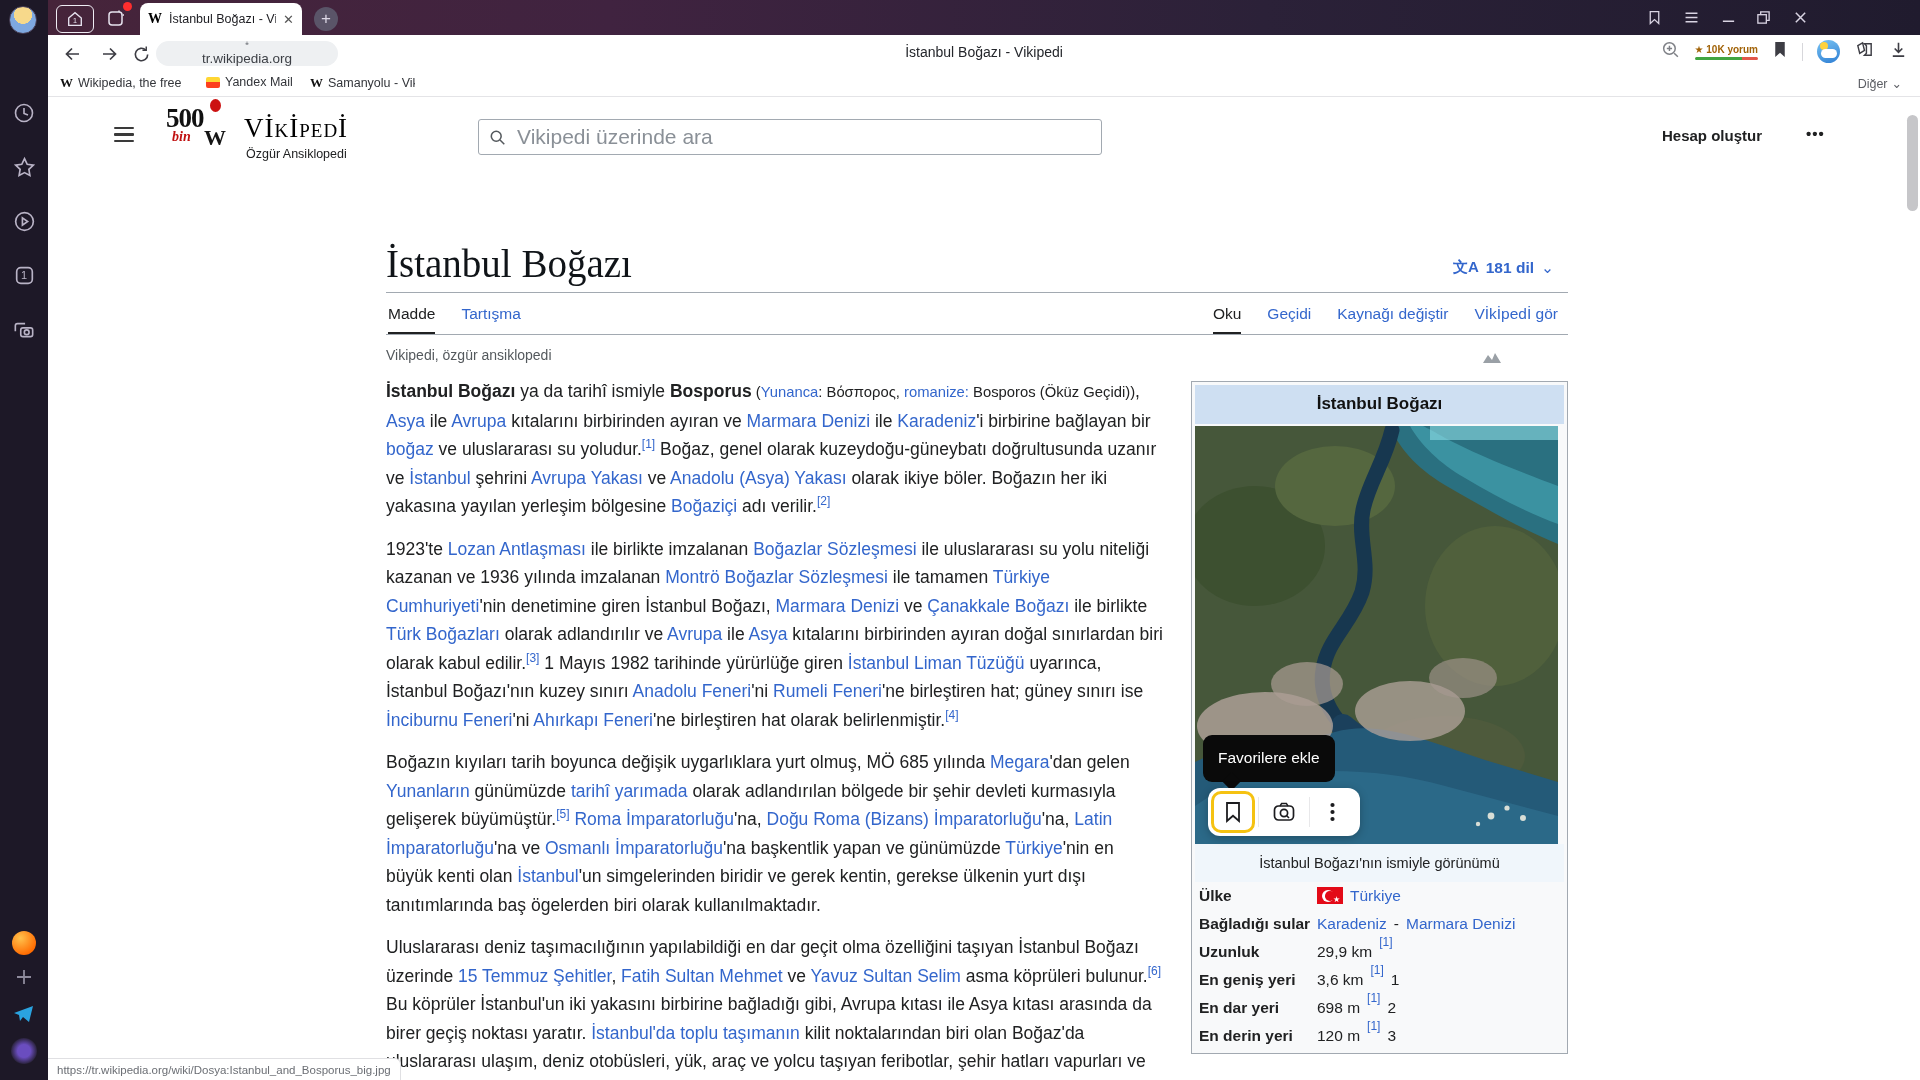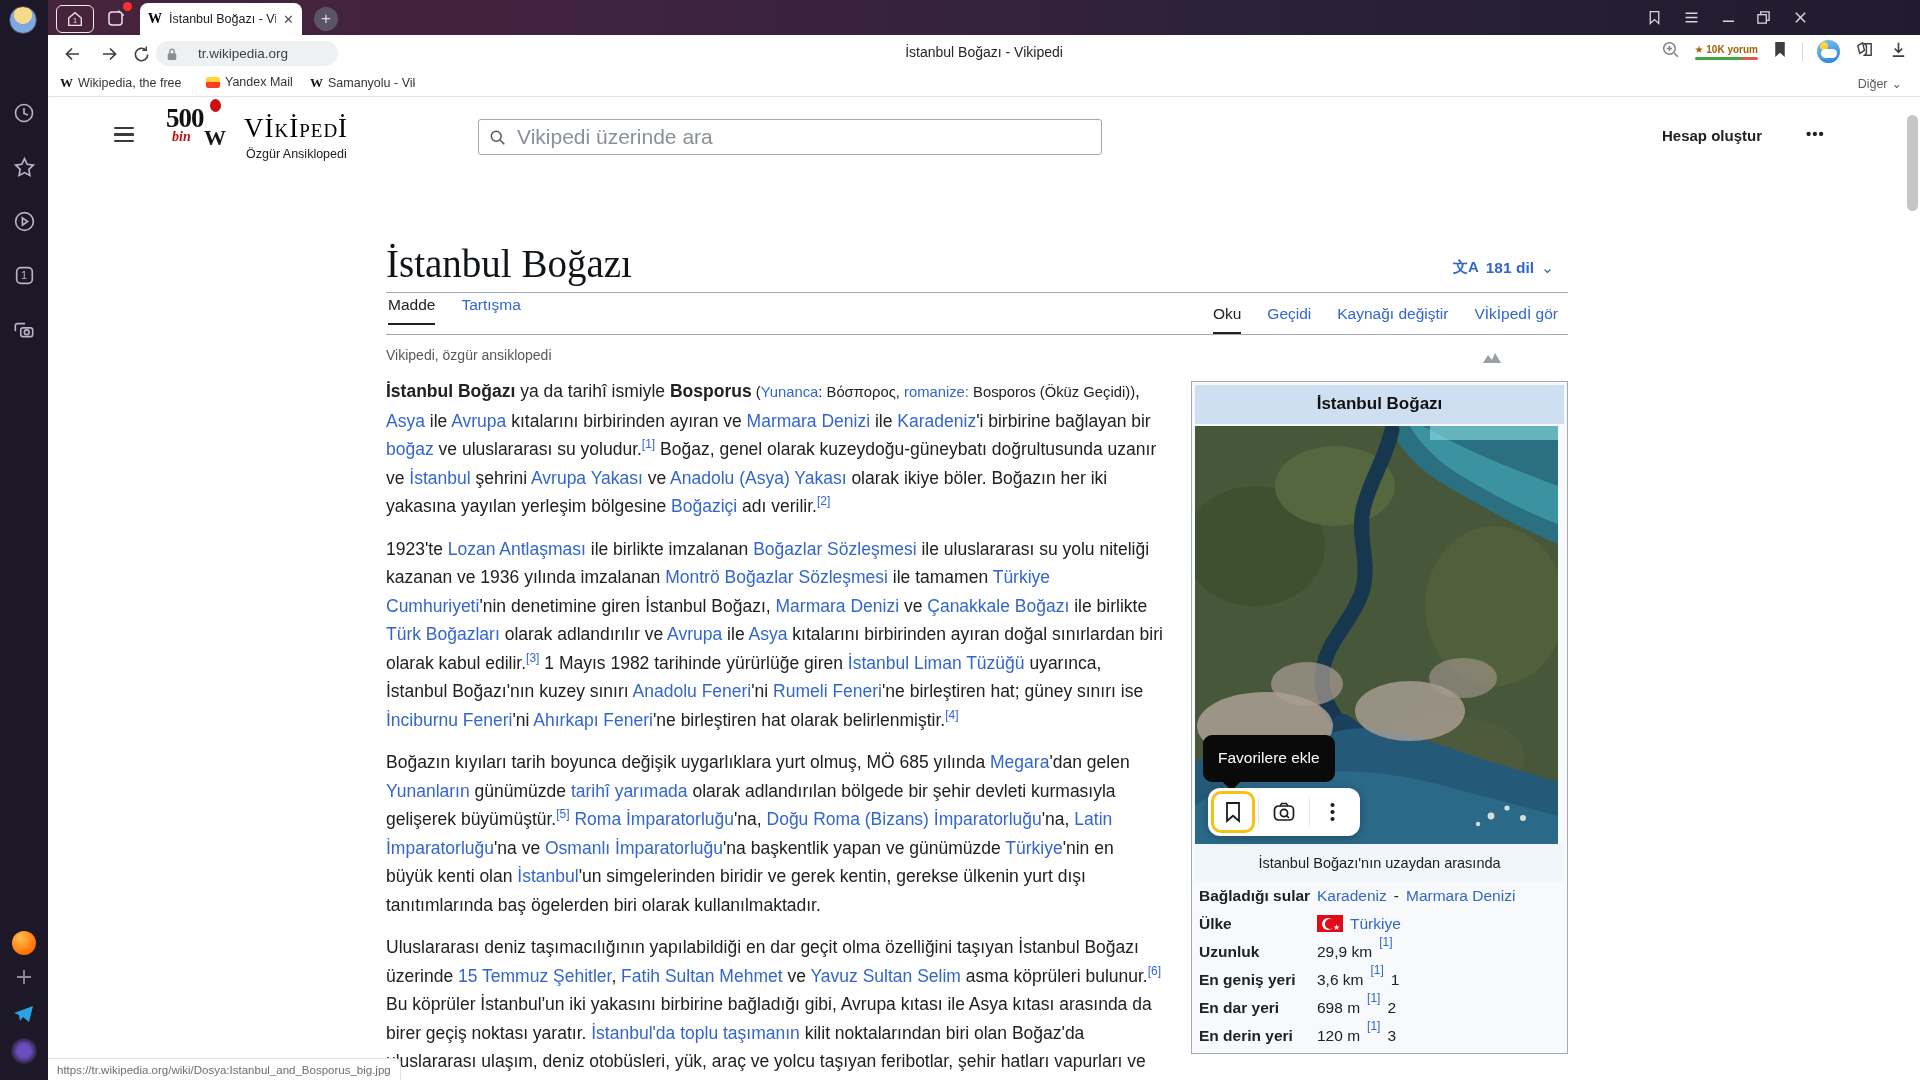--- a/index.html
+++ b/index.html
@@ -24,21 +24,21 @@
   .tab .fav{font-family:"Liberation Serif",serif;font-weight:bold;font-size:14px;color:#000;}
   .tab .t{font-size:12.5px;color:#1c1c21;white-space:nowrap;overflow:hidden;flex:1;}
   .tab .x{color:#555;font-size:13px;}
   .newtab{position:absolute;left:266px;top:7px;width:24px;height:24px;border-radius:50%;background:#5a5468;
     color:#ddd8e6;font-size:17px;line-height:23px;text-align:center;}
   .winctl{position:absolute;top:0;height:35px;width:36px;display:flex;align-items:center;justify-content:center;color:#d9d4e3;}
 
   .toolbar{position:absolute;left:48px;top:35px;right:0;height:37px;background:#fff;}
   .nav-ic{position:absolute;top:6px;width:26px;height:26px;color:#3d3d44;display:flex;align-items:center;justify-content:center;}
   .urlpill{position:absolute;left:108px;top:6px;width:182px;height:25px;background:#eef0f2;border-radius:13px;
-    display:flex;align-items:center;gap:20px;padding:0 10px;box-sizing:border-box;}
+    display:flex;align-items:center;gap:6px;padding:0 10px;box-sizing:border-box;flex-direction:column;}
   .urlpill .u{font-size:13.5px;color:#3c3f45;}
   .ptitle{position:absolute;left:0;right:0;top:9px;text-align:center;font-size:14px;color:#24262b;}
   .tb-right{position:absolute;right:12px;top:4px;display:flex;align-items:center;gap:14px;color:#3d3d44;}
   .rating{display:flex;flex-direction:column;align-items:center;}
   .rating .rt{font-size:10px;color:#a16207;white-space:nowrap;font-weight:bold;}
   .rating .bar{width:100%;height:3px;margin-top:2px;display:flex;border-radius:2px;overflow:hidden;}
   .vsep{width:1px;height:18px;background:#d7d7db;}
   .weather{width:23px;height:23px;border-radius:50%;background:linear-gradient(160deg,#79c3f2 0%,#2f7fd4 100%);position:relative;overflow:hidden;}
   .weather .sun{position:absolute;left:3px;top:2px;width:8px;height:8px;border-radius:50%;background:#ffd23e;}
   .weather .cl{position:absolute;left:4px;top:9px;width:16px;height:9px;border-radius:6px;background:#fff;}
@@ -66,21 +66,21 @@
   .wsearch input::placeholder{color:#8a9097;}
   .hesap{position:absolute;left:1614px;top:30px;font-size:15px;font-weight:bold;color:#202122;}
   .wdots{position:absolute;left:1758px;top:28px;font-size:15px;font-weight:bold;color:#202122;letter-spacing:1px;}
 
   .article{position:absolute;left:338px;top:145px;width:1182px;}
   .trow{position:relative;border-bottom:1px solid #a2a9b1;padding-bottom:6px;}
   .h1{font-family:"Liberation Serif","DejaVu Serif",serif;font-size:39px;font-weight:normal;color:#101418;margin:0;line-height:44px;}
   .langbtn{position:absolute;right:14px;top:16px;color:#36c;font-size:15.5px;font-weight:bold;display:flex;align-items:center;gap:7px;}
   .langbtn .za{font-size:15px;margin-left:33px;}
   .ptabs{position:relative;height:41px;border-bottom:1px solid #a2a9b1;font-size:15.5px;}
-  .ptabs .l{position:absolute;bottom:9px;display:flex;gap:26px;left:2px;}
+  .ptabs .l{position:absolute;bottom:0;display:flex;gap:26px;left:2px;}
   .ptabs .r{position:absolute;bottom:0;right:10px;display:flex;gap:26px;}
   .ptab{padding-bottom:9px;color:#36c;}
   .ptab.on{color:#202122;border-bottom:2px solid #202122;}
   .sitesub{margin-top:12px;font-size:14px;color:#54595d;}
   .deco{position:absolute;right:66px;top:108px;color:#9aa0a6;}
 
   .body{margin-top:14px;font-size:17.5px;line-height:28.5px;color:#202122;}
   .body p{margin:0 0 14px 0;}
   .wlink{color:#3366cc;}
   .bold{font-weight:bold;}
@@ -418,43 +418,43 @@
               <div class="ovl-btn" style="width:44px">
                 <svg width="5" height="20" viewBox="0 0 5 20" fill="currentColor">
                     <circle cx="2.5" cy="3" r="2.1"></circle>
                     <circle cx="2.5" cy="10" r="2.1"></circle>
                     <circle cx="2.5" cy="17" r="2.1"></circle>
                   </svg>
               </div>
             </div>
           </div>
 
-          <div class="ib-cap">İstanbul Boğazı'nın uzaydan arasında</div>
+          <div class="ib-cap">İstanbul Boğazı'nın ismiyle görünümü</div>
 
           <div class="ib-rows">
-            <div class="ib-row">
-              <span class="lab">Bağladığı sular</span>
-              <span class="val">
-                  <span class="wlink">Karadeniz</span>
-                  <span> - </span>
-                  <span class="wlink">Marmara Denizi</span>
-                </span>
-            </div>
             <div class="ib-row">
               <span class="lab">Ülke</span>
               <span class="val">
                 <span class="flag">
                     <i class="c1"></i>
                     <i class="c2"></i>
                     <i class="st">★</i>
                   </span>
                 <span><span class="wlink">Türkiye</span></span>
               </span>
             </div>
             <div class="ib-row">
+              <span class="lab">Bağladığı sular</span>
+              <span class="val">
+                  <span class="wlink">Karadeniz</span>
+                  <span> - </span>
+                  <span class="wlink">Marmara Denizi</span>
+                </span>
+            </div>
+            <div class="ib-row">
               <span class="lab">Uzunluk</span>
               <span class="val">
                   <span>29,9 km</span>
                   <sup class="wlink">[1]</sup>
                 </span>
             </div>
             <div class="ib-row">
               <span class="lab">En geniş yeri</span>
               <span class="val">
                   <span>3,6 km</span>

